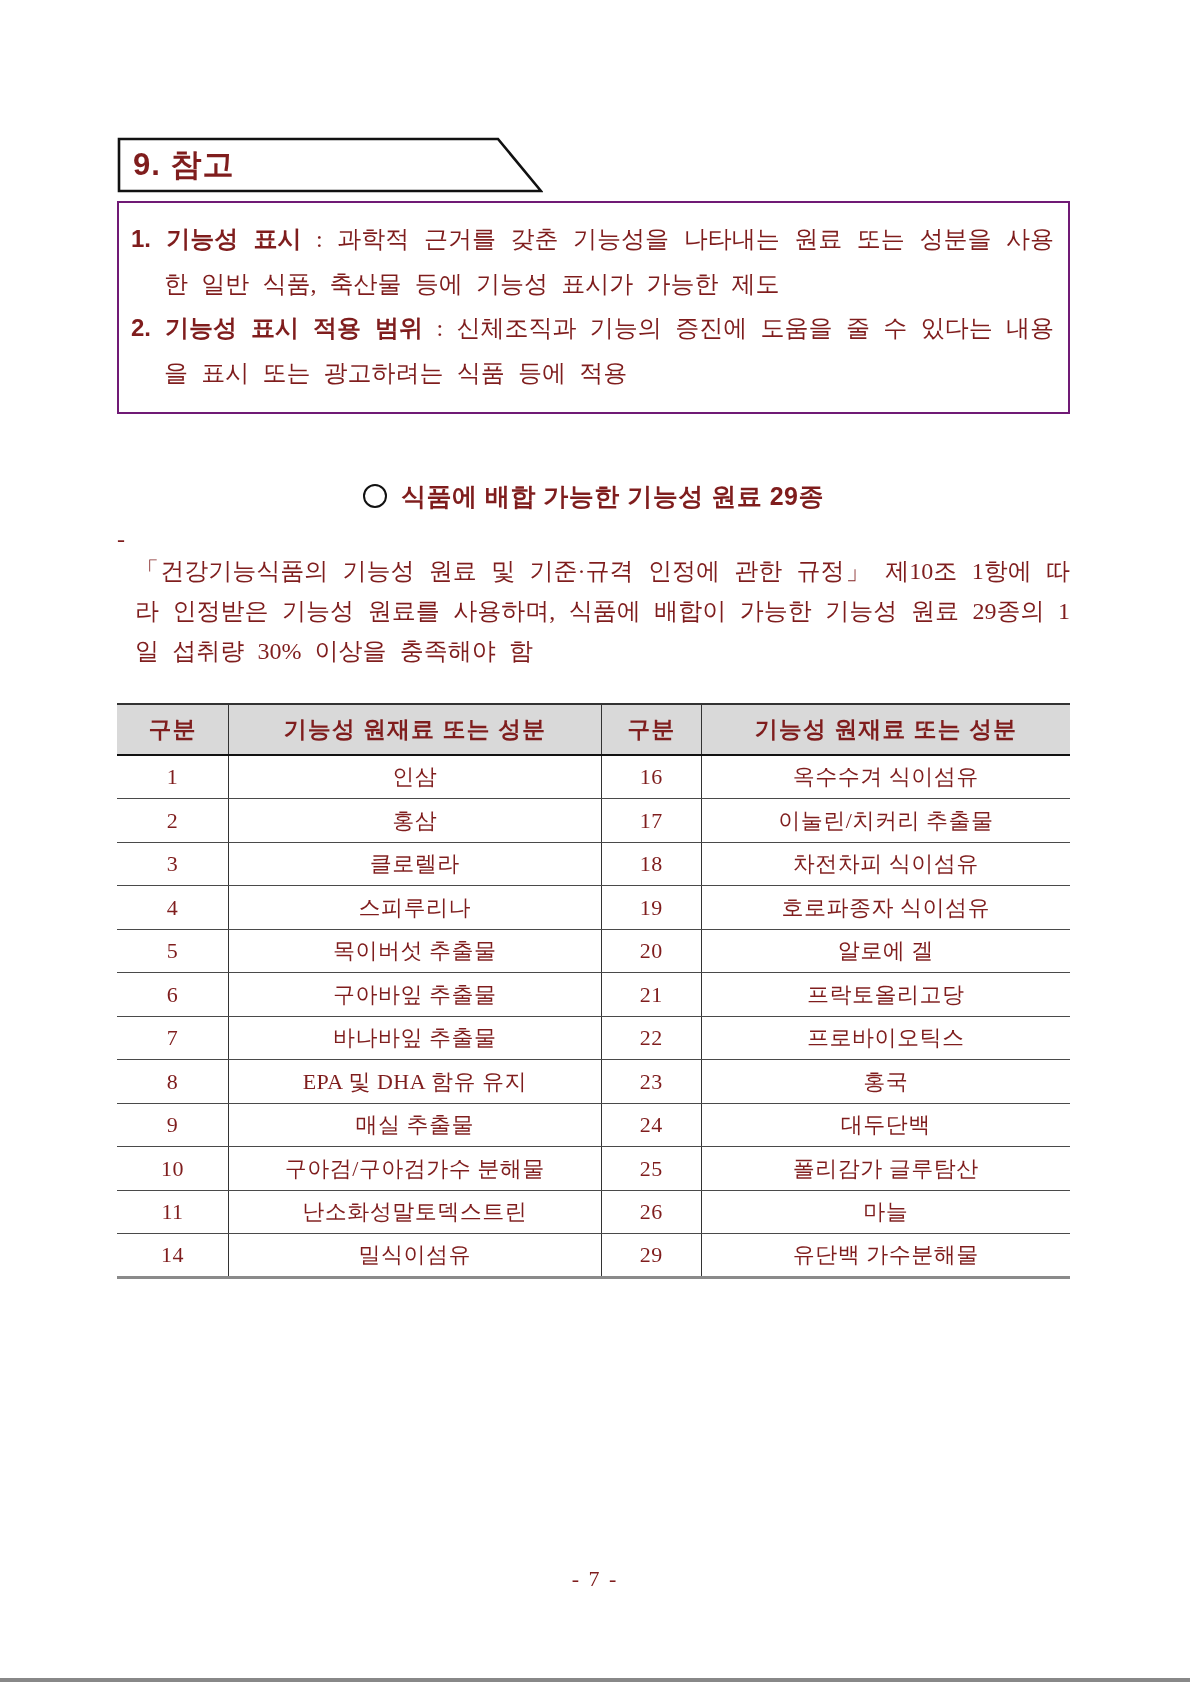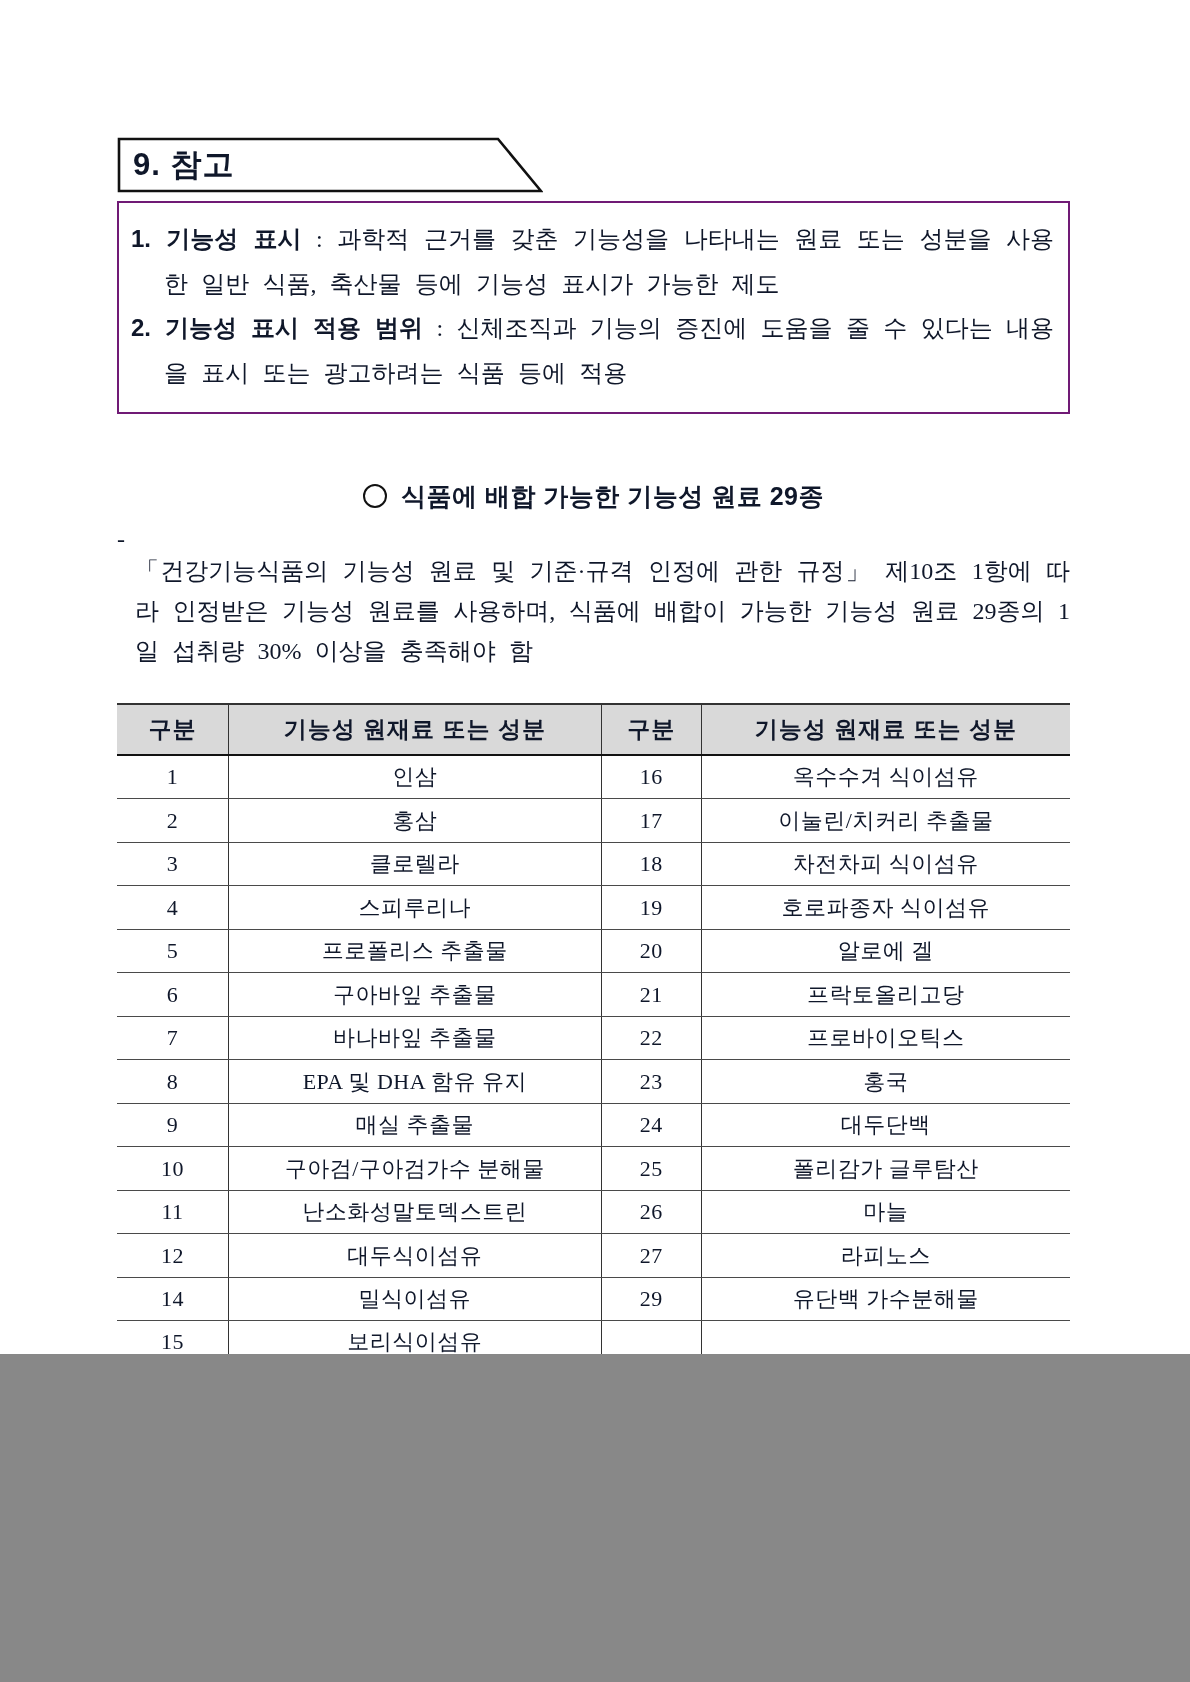--- a/index.html
+++ b/index.html
@@ -1,24 +1,24 @@
 <!DOCTYPE html>
 <html><head>
 <meta charset="utf-8">
 <style>
   * { margin: 0; padding: 0; box-sizing: border-box; }
   html, body { background: #888; }
   .page {
     position: relative;
     width: 1190px;
-    height: 1354px;
+    height: 1678px;
     margin: 0 auto;
     background: #ffffff;
     font-family: "Liberation Serif", "DejaVu Serif", serif;
-    color: #0f172a;
+    color: #7f1d1d;
     padding: 137px 120px 0 117px;
     overflow: hidden;
   }
 
   
   .banner {
     position: relative;
     width: 426px;
     height: 57px;
   }
@@ -210,21 +210,21 @@
           <td>차전차피 식이섬유</td>
         </tr>
         <tr>
           <td>4</td>
           <td>스피루리나</td>
           <td>19</td>
           <td>호로파종자 식이섬유</td>
         </tr>
         <tr>
           <td>5</td>
-          <td>프로폴리스 추출물</td>
+          <td>목이버섯 추출물</td>
           <td>20</td>
           <td>알로에 겔</td>
         </tr>
         <tr>
           <td>6</td>
           <td>구아바잎 추출물</td>
           <td>21</td>
           <td>프락토올리고당</td>
         </tr>
         <tr>
@@ -251,35 +251,23 @@
           <td>25</td>
           <td>폴리감가 글루탐산</td>
         </tr>
         <tr>
           <td>11</td>
           <td>난소화성말토덱스트린</td>
           <td>26</td>
           <td>마늘</td>
         </tr>
         <tr>
-          <td>12</td>
-          <td>대두식이섬유</td>
-          <td>27</td>
-          <td>라피노스</td>
-        </tr>
-        <tr>
           <td>14</td>
           <td>밀식이섬유</td>
           <td>29</td>
           <td>유단백 가수분해물</td>
         </tr>
-        <tr>
-          <td>15</td>
-          <td>보리식이섬유</td>
-          <td></td>
-          <td></td>
-        </tr>
       </tbody>
   </table>
 
   <div class="page-number">- 7 -</div>
 
 </div>
 
 </body></html>

